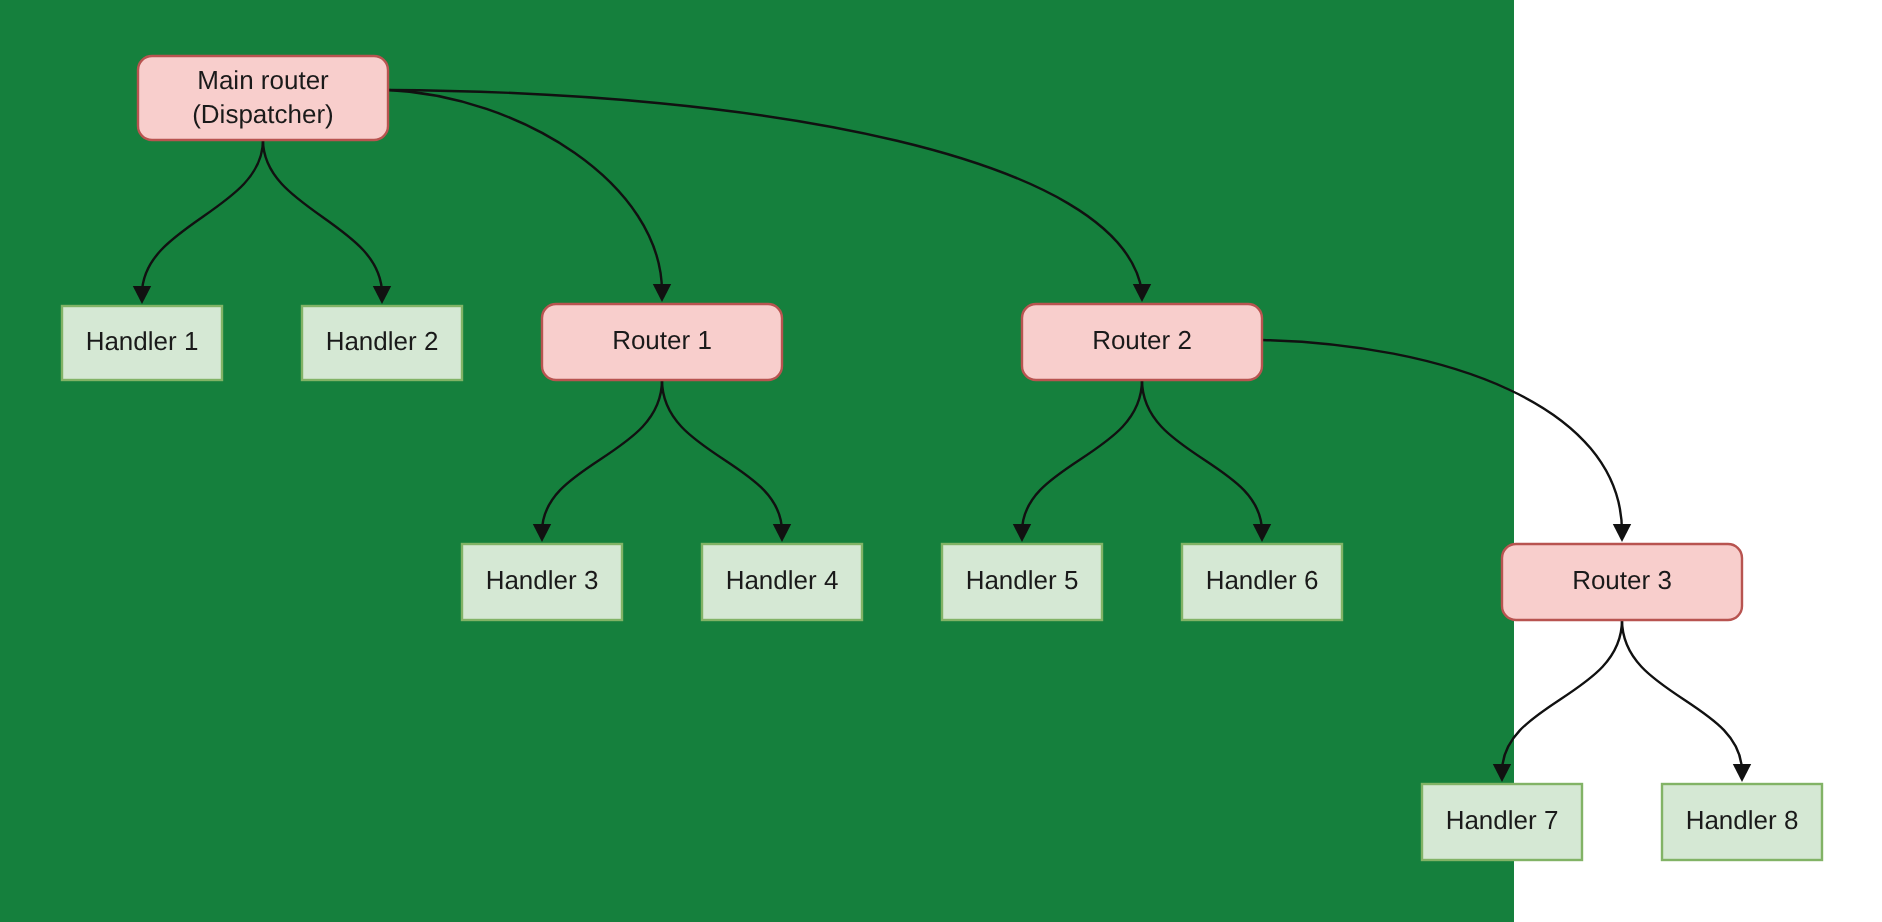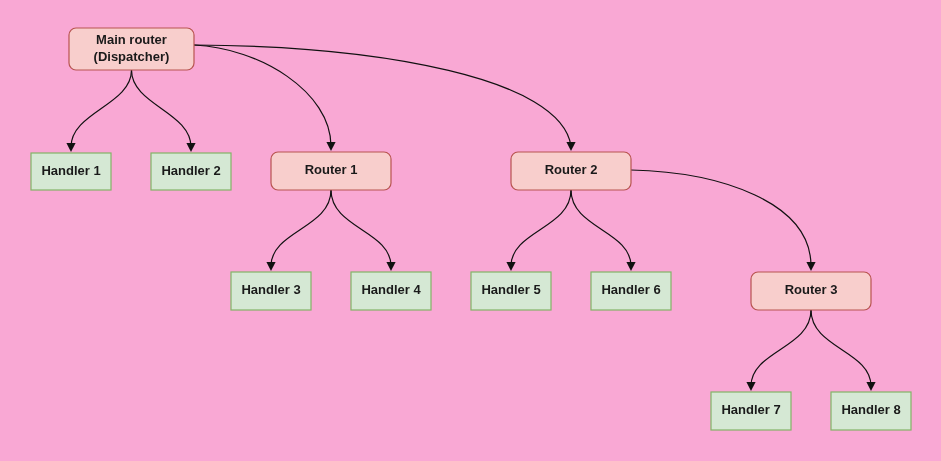--- a/index.html
+++ b/index.html
@@ -8,24 +8,23 @@
     background: #ffffff;
   }
   body {
     width: 941px;
     height: 461px;
     font-family: "Liberation Sans", sans-serif;
     overflow: hidden;
   }
   #diagram-canvas {
     position: relative;
-    width: 941px;
+    width: 757px;
     height: 461px;
-    background: #f9a8d4;
-    font-weight: bold;
+    background: #15803d;
   }
   svg.diagram {
     display: block;
     width: 941px;
     height: 461px;
   }
   .node-label {
     font-family: "Liberation Sans", sans-serif;
     font-size: 13px;
     fill: #1a1a1a;

